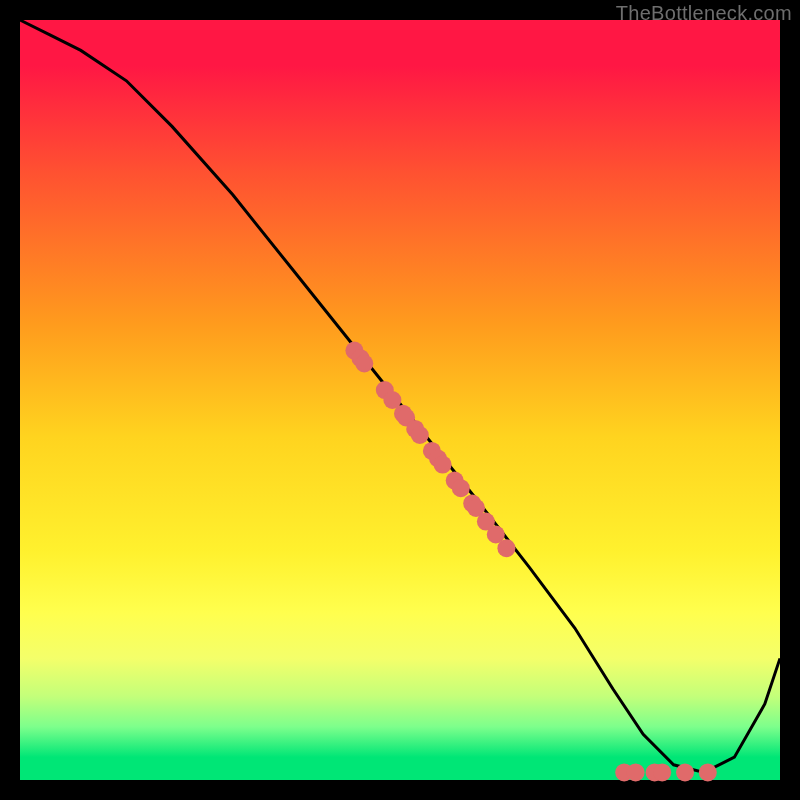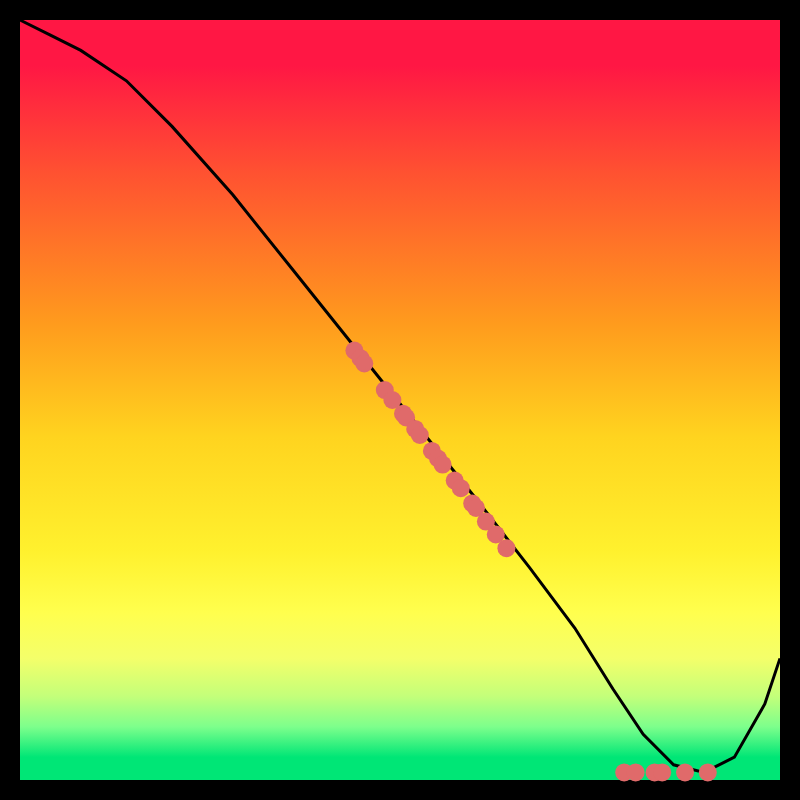--- a/index.html
+++ b/index.html
@@ -88,13 +88,14 @@
         <circle cx="486.4" cy="528.2" r="9" fill="#e06a6a"></circle>
         <circle cx="604.2" cy="752.4" r="9" fill="#e06a6a"></circle>
         <circle cx="615.6" cy="752.4" r="9" fill="#e06a6a"></circle>
         <circle cx="634.6" cy="752.4" r="9" fill="#e06a6a"></circle>
         <circle cx="642.2" cy="752.4" r="9" fill="#e06a6a"></circle>
         <circle cx="665.0" cy="752.4" r="9" fill="#e06a6a"></circle>
         <circle cx="687.8" cy="752.4" r="9" fill="#e06a6a"></circle>
       </g>
   </svg>
 
+  <div class="watermark">TheBottleneck.com</div>
 </div>
 
 </body></html>

